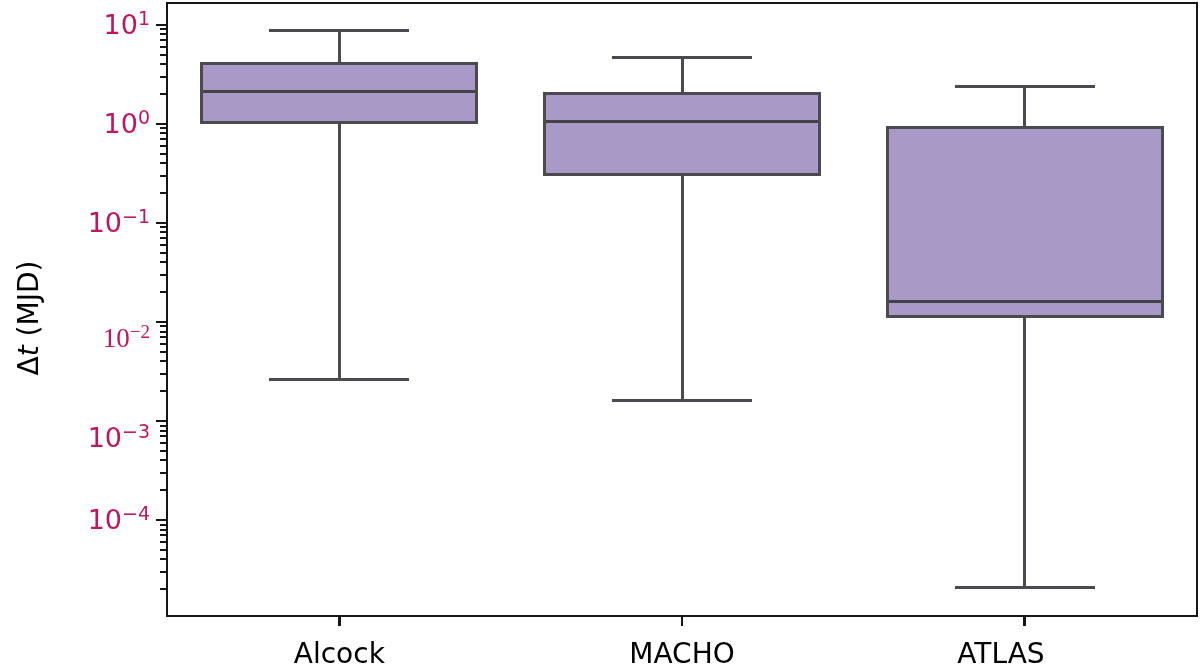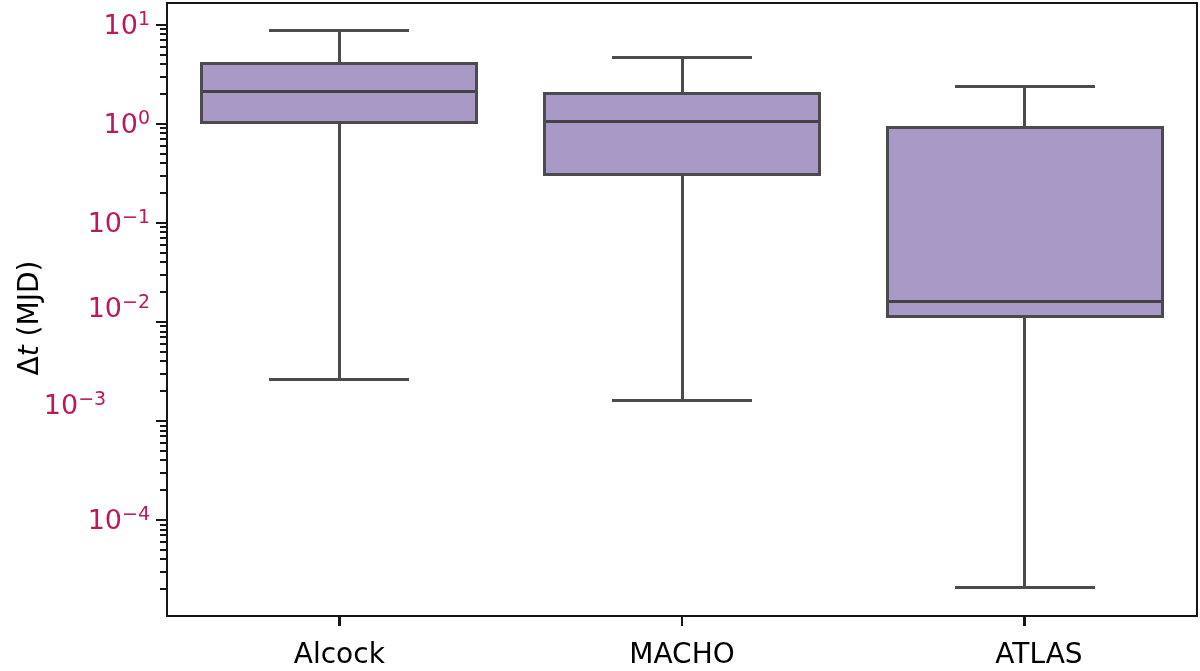--- a/index.html
+++ b/index.html
@@ -110,31 +110,31 @@
       <div class="abs" style="left: 160px; top: 39.0983px; width: 6px; height: 2px; background: rgb(22, 22, 22);"></div>
       <div class="abs" style="left: 160px; top: 33.3538px; width: 6px; height: 2px; background: rgb(22, 22, 22);"></div>
       <div class="abs" style="left: 160px; top: 28.2867px; width: 6px; height: 2px; background: rgb(22, 22, 22);"></div>
       <div class="abs" style="left: 156px; top: 23.5041px; width: 10px; height: 2.5px; background: rgb(22, 22, 22);"></div>
       <div class="y-tick-label" style="top: 6.75408px;">10<sup>1</sup></div>
       <div class="abs" style="left: 156px; top: 122.562px; width: 10px; height: 2.5px; background: rgb(22, 22, 22);"></div>
       <div class="y-tick-label" style="top: 105.812px;">10<sup>0</sup></div>
       <div class="abs" style="left: 156px; top: 221.619px; width: 10px; height: 2.5px; background: rgb(22, 22, 22);"></div>
       <div class="y-tick-label" style="top: 204.869px;">10<sup>−1</sup></div>
       <div class="abs" style="left: 156px; top: 320.677px; width: 10px; height: 2.5px; background: rgb(22, 22, 22);"></div>
-      <div class="y-tick-label" style="top: 290px;">10<sup>−2</sup></div>
+      <div class="y-tick-label" style="top: 320px; font-family: Liberation Serif, serif;">10<sup>−2</sup></div>
       <div class="abs" style="left: 156px; top: 419.735px; width: 10px; height: 2.5px; background: rgb(22, 22, 22);"></div>
-      <div class="y-tick-label" style="top: 387px; text-align: center;">10<sup>−3</sup></div>
+      <div class="y-tick-label" style="top: 420px;">10<sup>−3</sup></div>
       <div class="abs" style="left: 156px; top: 518.793px; width: 10px; height: 2.5px; background: rgb(22, 22, 22);"></div>
       <div class="y-tick-label" style="top: 502.043px;">10<sup>−4</sup></div>
       <div class="abs" style="left: 338.083px; top: 616px; width: 2.5px; height: 10px; background: rgb(22, 22, 22);"></div>
       <div class="x-tick-label" style="left: 229.333px; top: 637px;">Alcock</div>
       <div class="abs" style="left: 680.75px; top: 616px; width: 2.5px; height: 10px; background: rgb(22, 22, 22);"></div>
       <div class="x-tick-label" style="left: 572px; top: 637px;">MACHO</div>
       <div class="abs" style="left: 1023.42px; top: 616px; width: 2.5px; height: 10px; background: rgb(22, 22, 22);"></div>
-      <div class="x-tick-label" style="left: 929px; top: 637px;">ATLAS</div>
+      <div class="x-tick-label" style="left: 891px; top: 637px;">ATLAS</div>
       <div class="abs" style="left: 337.833px; top: 30.2535px; width: 3px; height: 31.8206px; background: rgb(75, 75, 79);"></div>
       <div class="abs" style="left: 337.833px; top: 123.812px; width: 3px; height: 256.067px; background: rgb(75, 75, 79);"></div>
       <div class="abs" style="left: 269.333px; top: 28.7535px; width: 140px; height: 3px; background: rgb(75, 75, 79);"></div>
       <div class="abs" style="left: 269.333px; top: 378.379px; width: 140px; height: 3px; background: rgb(75, 75, 79);"></div>
       <div class="abs" style="left: 200.333px; top: 62.0741px; width: 278px; height: 61.7376px; background: rgb(169, 153, 199); border: 3px solid rgb(75, 75, 79); box-sizing: border-box;"></div>
       <div class="abs" style="left: 203.333px; top: 90.3935px; width: 272px; height: 3px; background: rgb(67, 67, 71);"></div>
       <div class="abs" style="left: 680.5px; top: 57.2353px; width: 3px; height: 34.6582px; background: rgb(75, 75, 79);"></div>
       <div class="abs" style="left: 680.5px; top: 175.607px; width: 3px; height: 225.158px; background: rgb(75, 75, 79);"></div>
       <div class="abs" style="left: 612px; top: 55.7353px; width: 140px; height: 3px; background: rgb(75, 75, 79);"></div>
       <div class="abs" style="left: 612px; top: 399.265px; width: 140px; height: 3px; background: rgb(75, 75, 79);"></div>

